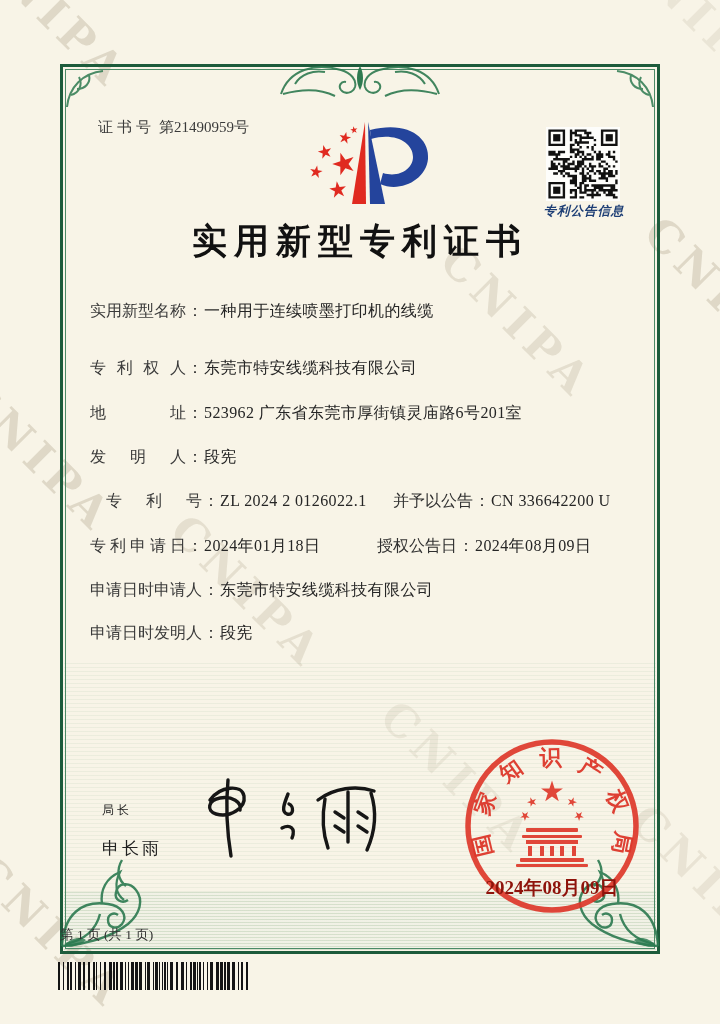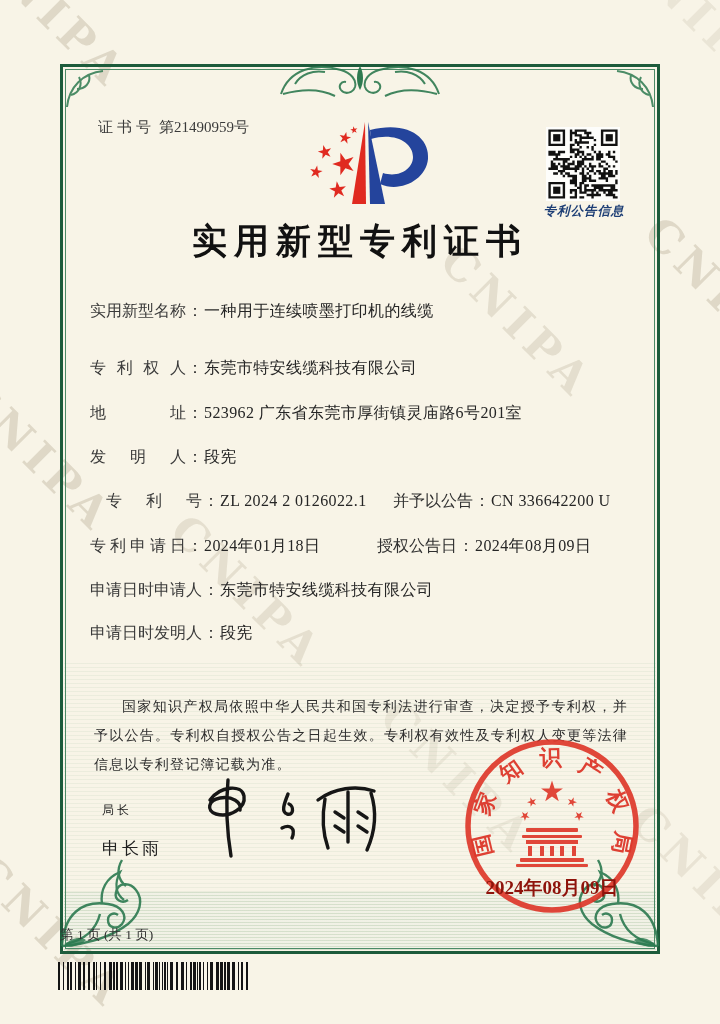--- a/index.html
+++ b/index.html
@@ -180,21 +180,20 @@
     <span class="lbl">专利申请日</span><span class="sep">：</span><span class="val">2024年01月18日</span>
     <span class="rcol"><span>授权公告日</span><span class="sep">：</span><span class="val">2024年08月09日</span></span>
   </div>
   <div class="row" style="top:579px;">
     <span class="lbl lbl7">申请日时申请人</span><span class="sep">：</span><span class="val">东莞市特安线缆科技有限公司</span>
   </div>
   <div class="row" style="top:623px;font-family:Liberation Mono, monospace;">
     <span class="lbl lbl7">申请日时发明人</span><span class="sep">：</span><span class="val">段宪</span>
   </div>
 
-  <div class="notice">国家知识产权局依照中华人民共和国专利法进行审查，决定授予专利权，并予以公告。专利权自授权公告之日起生效。专利权有效性及专利权人变更等法律信息以专利登记簿记载为准。</div>
 
   <div class="signer-title">局长</div>
   <div class="signer-name">申长雨</div>
   <svg class="signature" width="210" height="95" viewBox="0 0 210 95">
     <g stroke="#161616" stroke-width="3.4" fill="none" stroke-linecap="round" stroke-linejoin="round">
       <path d="M38,12 C36,34 36,58 41,88"></path>
       <path d="M20,32 C30,18 52,16 54,28 C56,40 40,50 26,46 C16,43 18,32 30,30 C42,28 52,34 50,42"></path>
       <path d="M98,26 C94,36 91,44 97,46 C104,48 104,38 99,36"></path>
       <path d="M92,60 C100,56 106,60 102,70"></path>
       <path d="M128,32 C144,20 166,17 184,23"></path>

